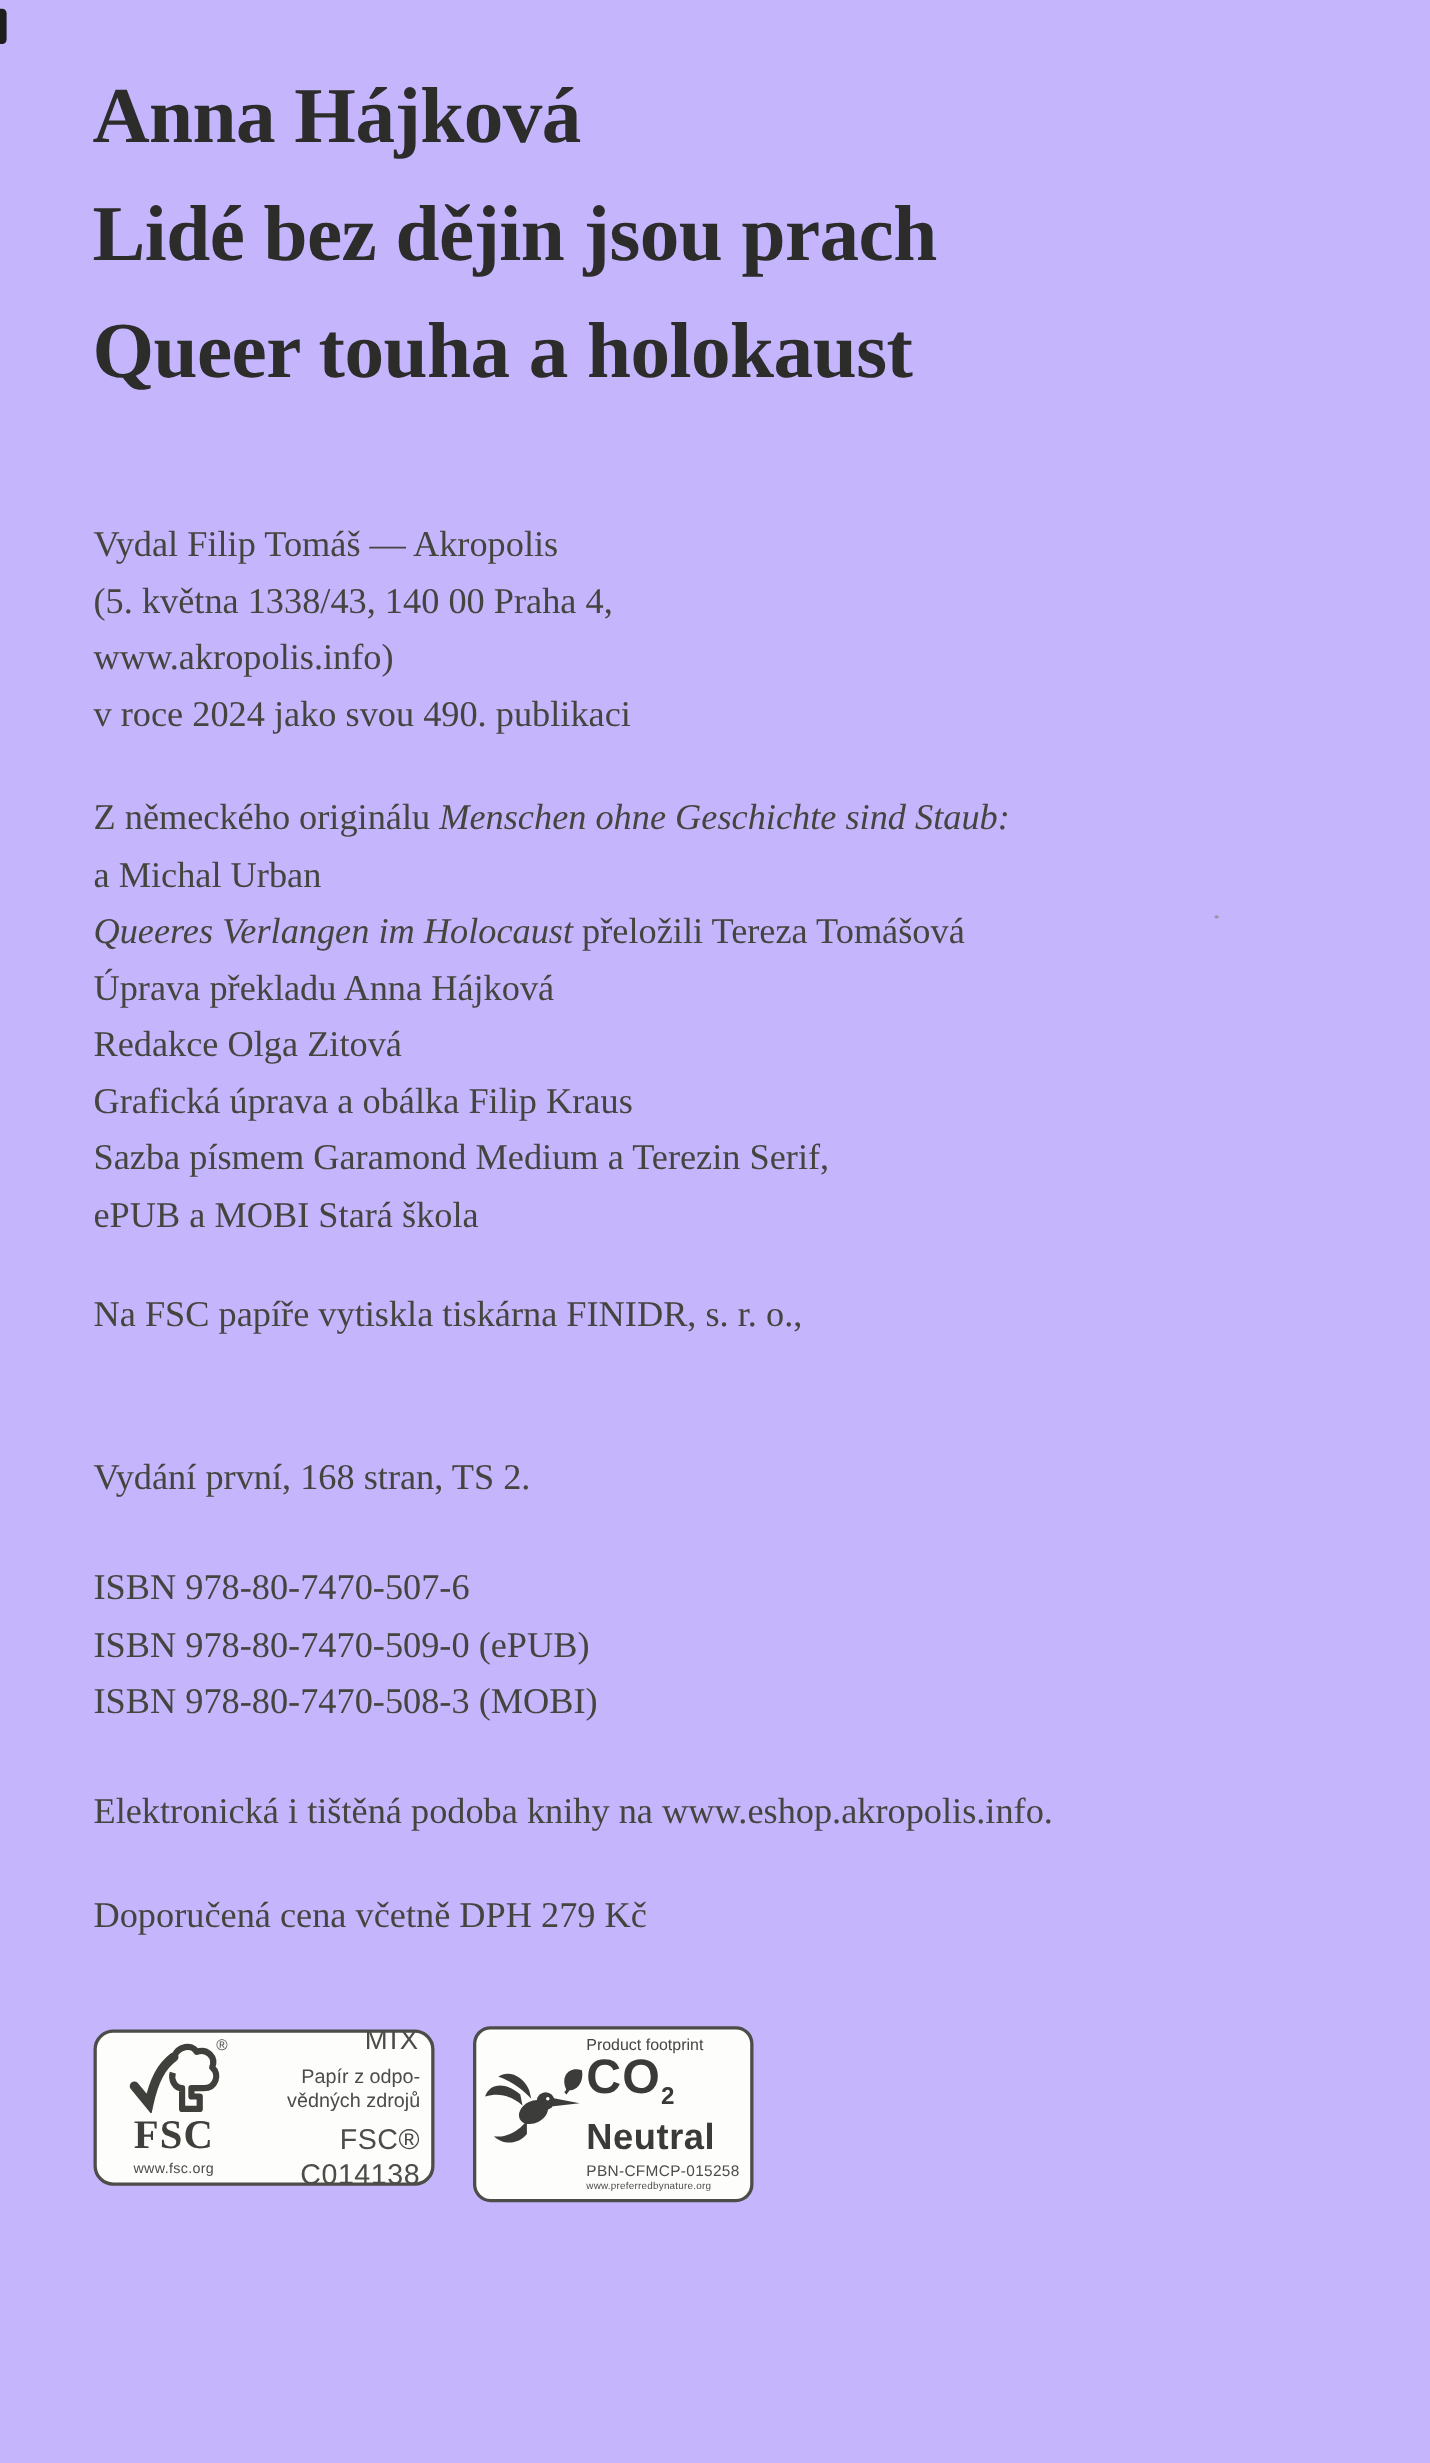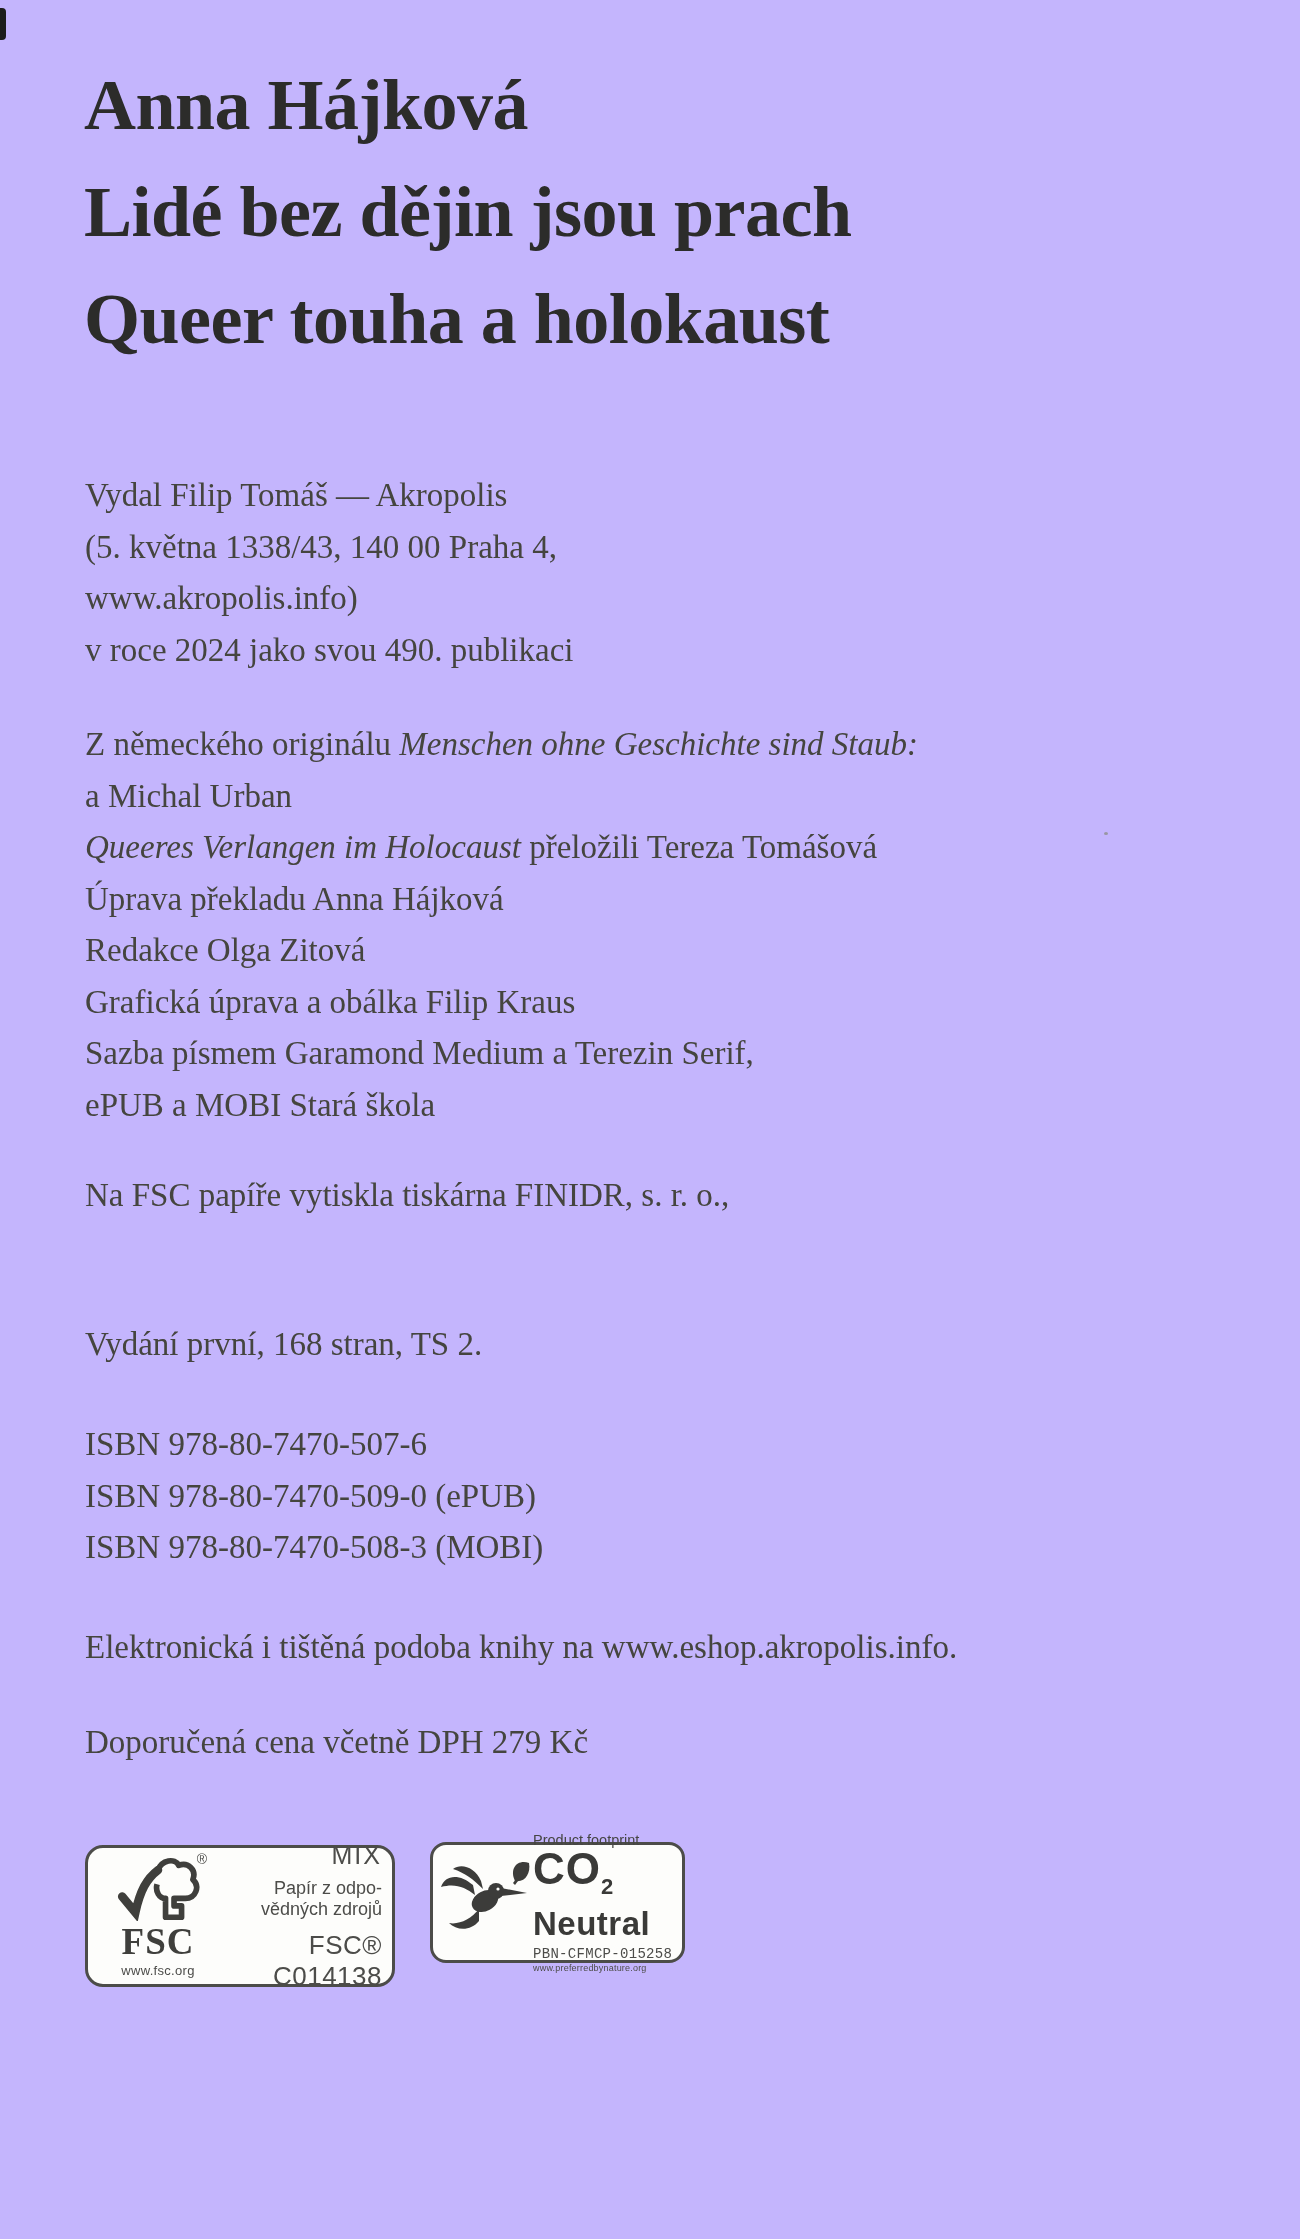--- a/index.html
+++ b/index.html
@@ -53,29 +53,29 @@
   .fsc-treewrap { position:relative; width:86px; height:66px; }
   .fsc-reg { position:absolute; right:-6px; top:-4px; font-size:14px; }
   .fsc-word { font-family:Liberation Serif, serif; font-weight:bold;
     font-size:37px; letter-spacing:1px; line-height:34px; margin-top:4px; color:#3f3f3c; }
   .fsc-url { font-size:13px; margin-top:4px; letter-spacing:.3px; }
   .fsc-right { flex:1; text-align:right; padding-right:10px; }
   .fsc-mix { font-size:25px; letter-spacing:2px; margin-bottom:8px; }
   .fsc-desc { font-size:18px; line-height:21px; }
   .fsc-lic { font-size:26px; margin-top:10px; letter-spacing:.5px; }
 
-  .co2-box { left:430px; top:1842px; width:255px; height:121px;
+  .co2-box { left:430px; top:1842px; width:255px; height:160px;
     display:flex; align-items:center; border-radius:16px; }
   .co2-bird { width:96px; display:flex; justify-content:center; padding-left:4px; }
   .co2-right { flex:1; padding-right:8px; }
   .co2-head { font-size:14.5px; color:#454543; margin-bottom:1px; }
   .co2-gas { font-size:44px; font-weight:bold; color:#3a3a38; line-height:40px; letter-spacing:1px; }
   .co2-gas sub { font-size:22px; }
   .co2-neutral { font-size:33px; font-weight:bold; color:#3a3a38; line-height:34px; letter-spacing:.5px; }
-  .co2-code { font-size:14px; margin-top:5px; letter-spacing:.3px;font-family:Liberation Mono, monospace; }
+  .co2-code { font-size:14px; margin-top:5px; letter-spacing:.3px; }
   .co2-url { font-size:9px; margin-top:1px; letter-spacing:.2px; }
 </style>
 </head>
 <body>
 
 <div class="page">
 
   <div class="edge-mark"></div>
   <div class="speck"></div>
 

